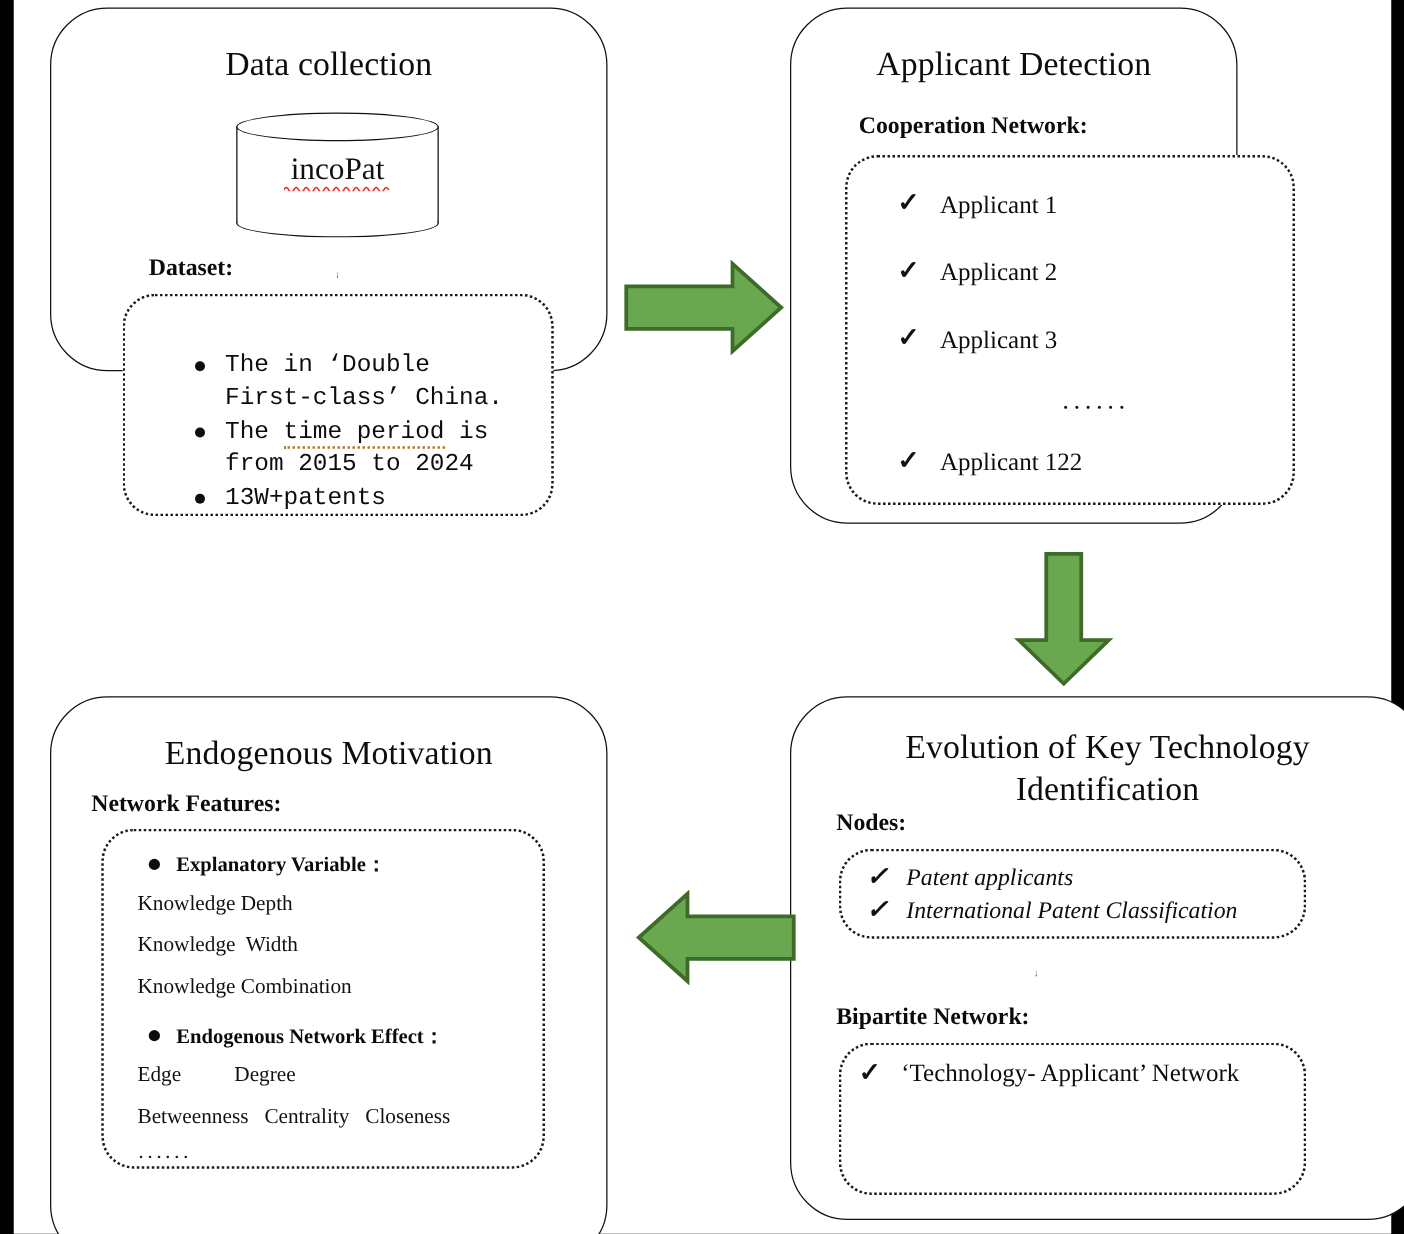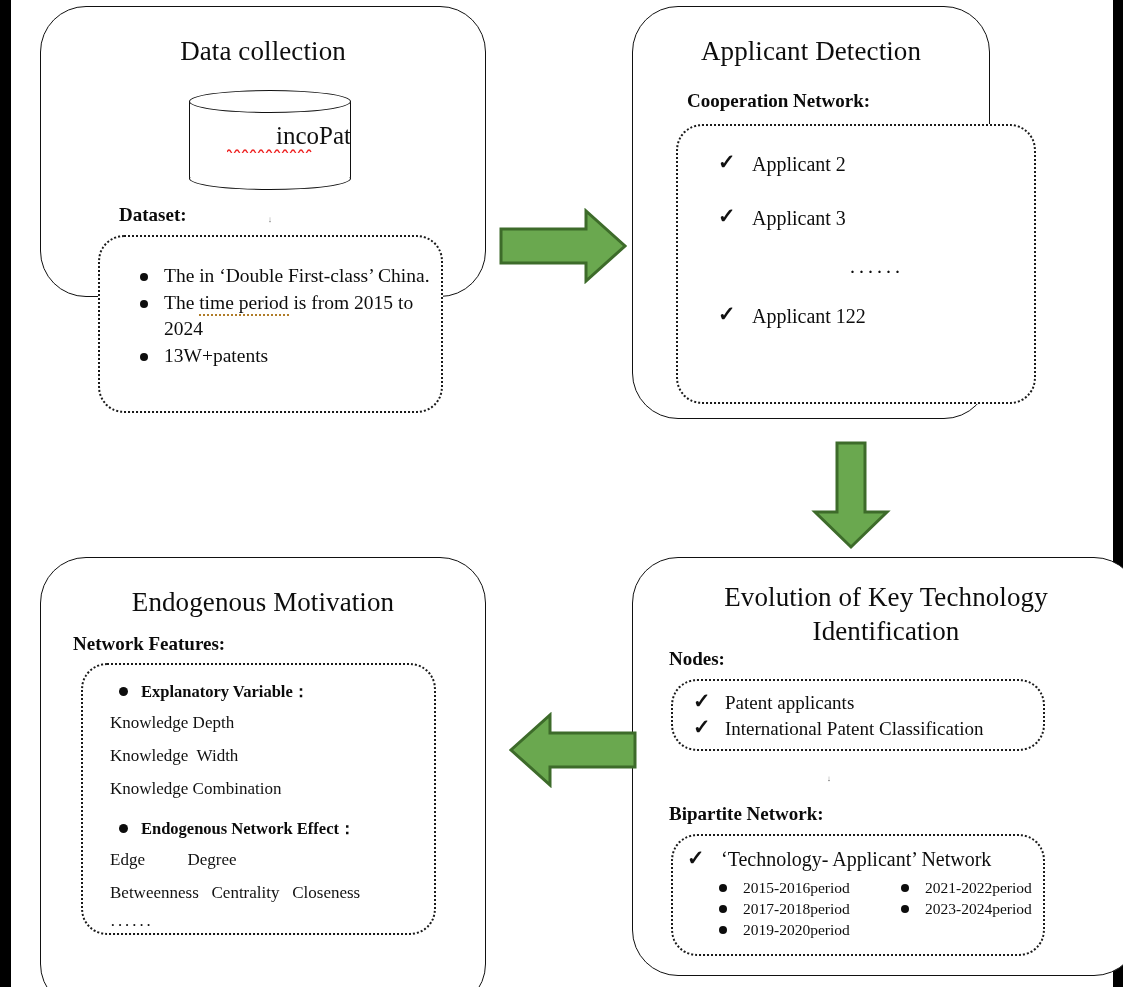--- a/index.html
+++ b/index.html
@@ -102,21 +102,21 @@
     border: 1.8px solid #111;
     border-radius: 50%;
     box-sizing: border-box;
     background: #fff;
     clip-path: inset(45% 0 0 0);
   }
   #cylinder .cyl-label {
     position: absolute;
     left: 0; top: 32px;
     width: 100%;
-    text-align: right;
+    text-align: center;
     font-size: 25px;
     color: #111;
   }
   .squiggle {
     display: block;
     margin: -2px auto 0 auto;
     width: 86px;
     height: 5px;
   }
 
@@ -134,23 +134,24 @@
     top: 197px;
   }
   #dataset-panel {
     position: absolute;
     left: 57px;
     top: 228px;
     width: 345px;
     height: 178px;
   }
   #dataset-panel ul {
-    margin: 0;
+    margin: 16px;
     padding: 26px 10px 0 40px;
     list-style: none;
+    font-family: Liberation Mono, monospace;
   }
   #dataset-panel li {
     position: relative;
     font-size: 19.5px;
     line-height: 26px;
     color: #0d0d0d;
     margin-bottom: 1px;
     padding-left: 24px;
   }
   #dataset-panel li::before {
@@ -273,20 +274,21 @@
     margin: 0;
     padding: 9px 0 0 20px;
     list-style: none;
   }
   #nodes-panel li {
     position: relative;
     font-size: 19px;
     line-height: 26px;
     color: #0d0d0d;
     padding-left: 32px;
+    font-style: italic;
   }
 
   #arrow-nodes {
     position: absolute;
     left: 195px;
     top: 196px;
     width: 2px;
     height: 50px;
   }
 
@@ -380,20 +382,21 @@
     </div>
   </div>
 
   <div class="stage-box" id="box-applicant">
     <div class="stage-title">Applicant Detection</div>
 
     <div class="section-head" id="coop-head">Cooperation Network:</div>
 
     <div class="dotted-panel" id="coop-panel">
       <ul class="check-list">
+        <li class="ck">Applicant 1</li>
         <li class="ck">Applicant 2</li>
         <li class="ck">Applicant 3</li>
         <li class="ellipsis-row">······</li>
         <li class="ck">Applicant 122</li>
       </ul>
     </div>
   </div>
 
   <div class="stage-box" id="box-evolution">
     <div class="stage-title">
@@ -412,27 +415,20 @@
 
     <svg id="arrow-nodes" viewBox="0 0 20 50">
       <line x1="10" y1="0" x2="10" y2="38" stroke="#111" stroke-width="2.2"></line>
       <path d="M10 49 L4.5 36 L15.5 36 Z" fill="#111"></path>
     </svg>
 
     <div class="section-head" id="bipartite-head">Bipartite Network:</div>
 
     <div class="dotted-panel" id="bipartite-panel">
       <div class="bp-main">‘Technology- Applicant’ Network</div>
-      <div class="period-grid">
-        <div class="pi">2015-2016period</div>
-        <div class="pi">2021-2022period</div>
-        <div class="pi">2017-2018period</div>
-        <div class="pi">2023-2024period</div>
-        <div class="pi">2019-2020period</div>
-      </div>
     </div>
   </div>
 
   <div class="stage-box" id="box-endogenous">
     <div class="stage-title">Endogenous Motivation</div>
 
     <div class="section-head" id="netfeat-head">Network Features:</div>
 
     <div class="dotted-panel" id="netfeat-panel">
       <div style="padding-top:16px;">

